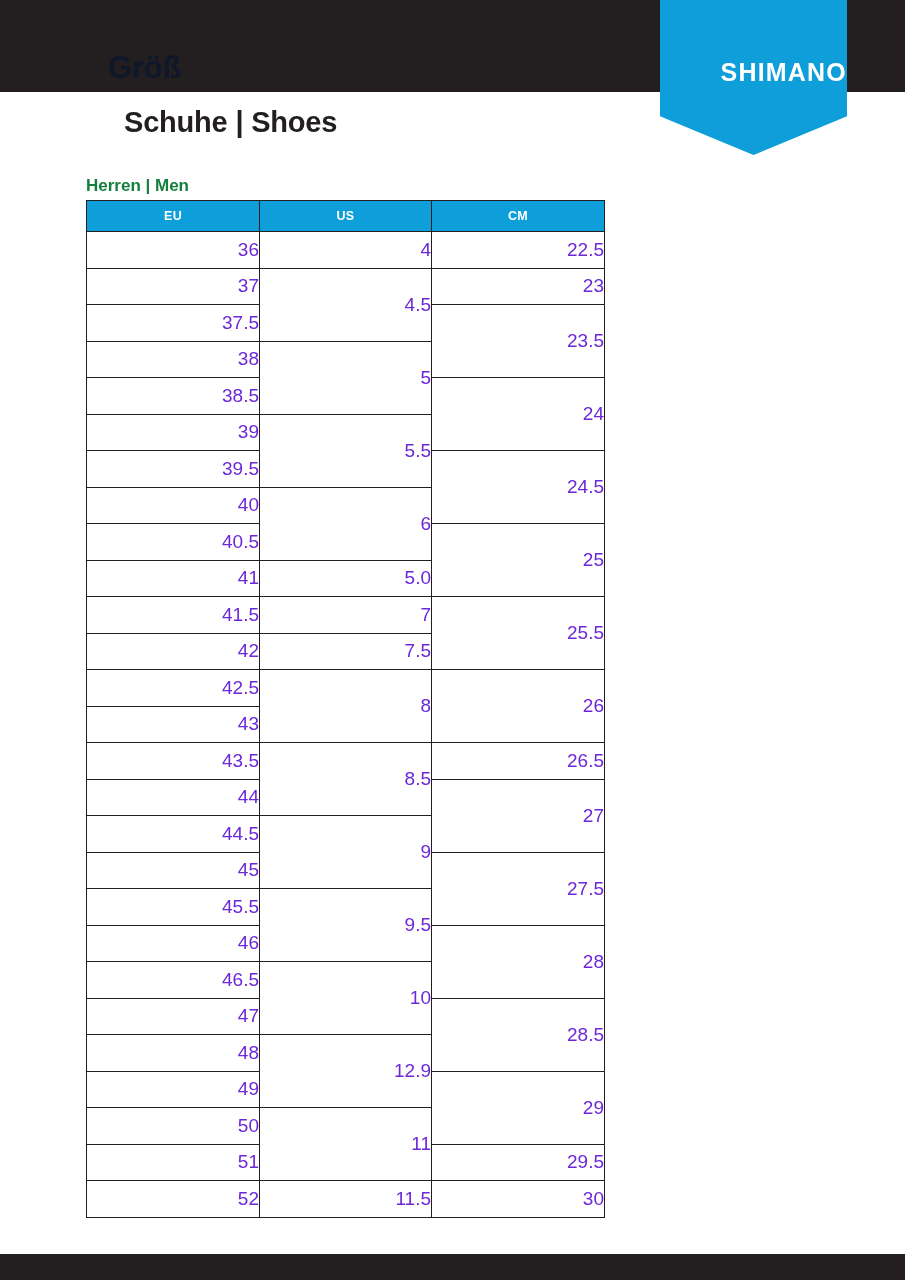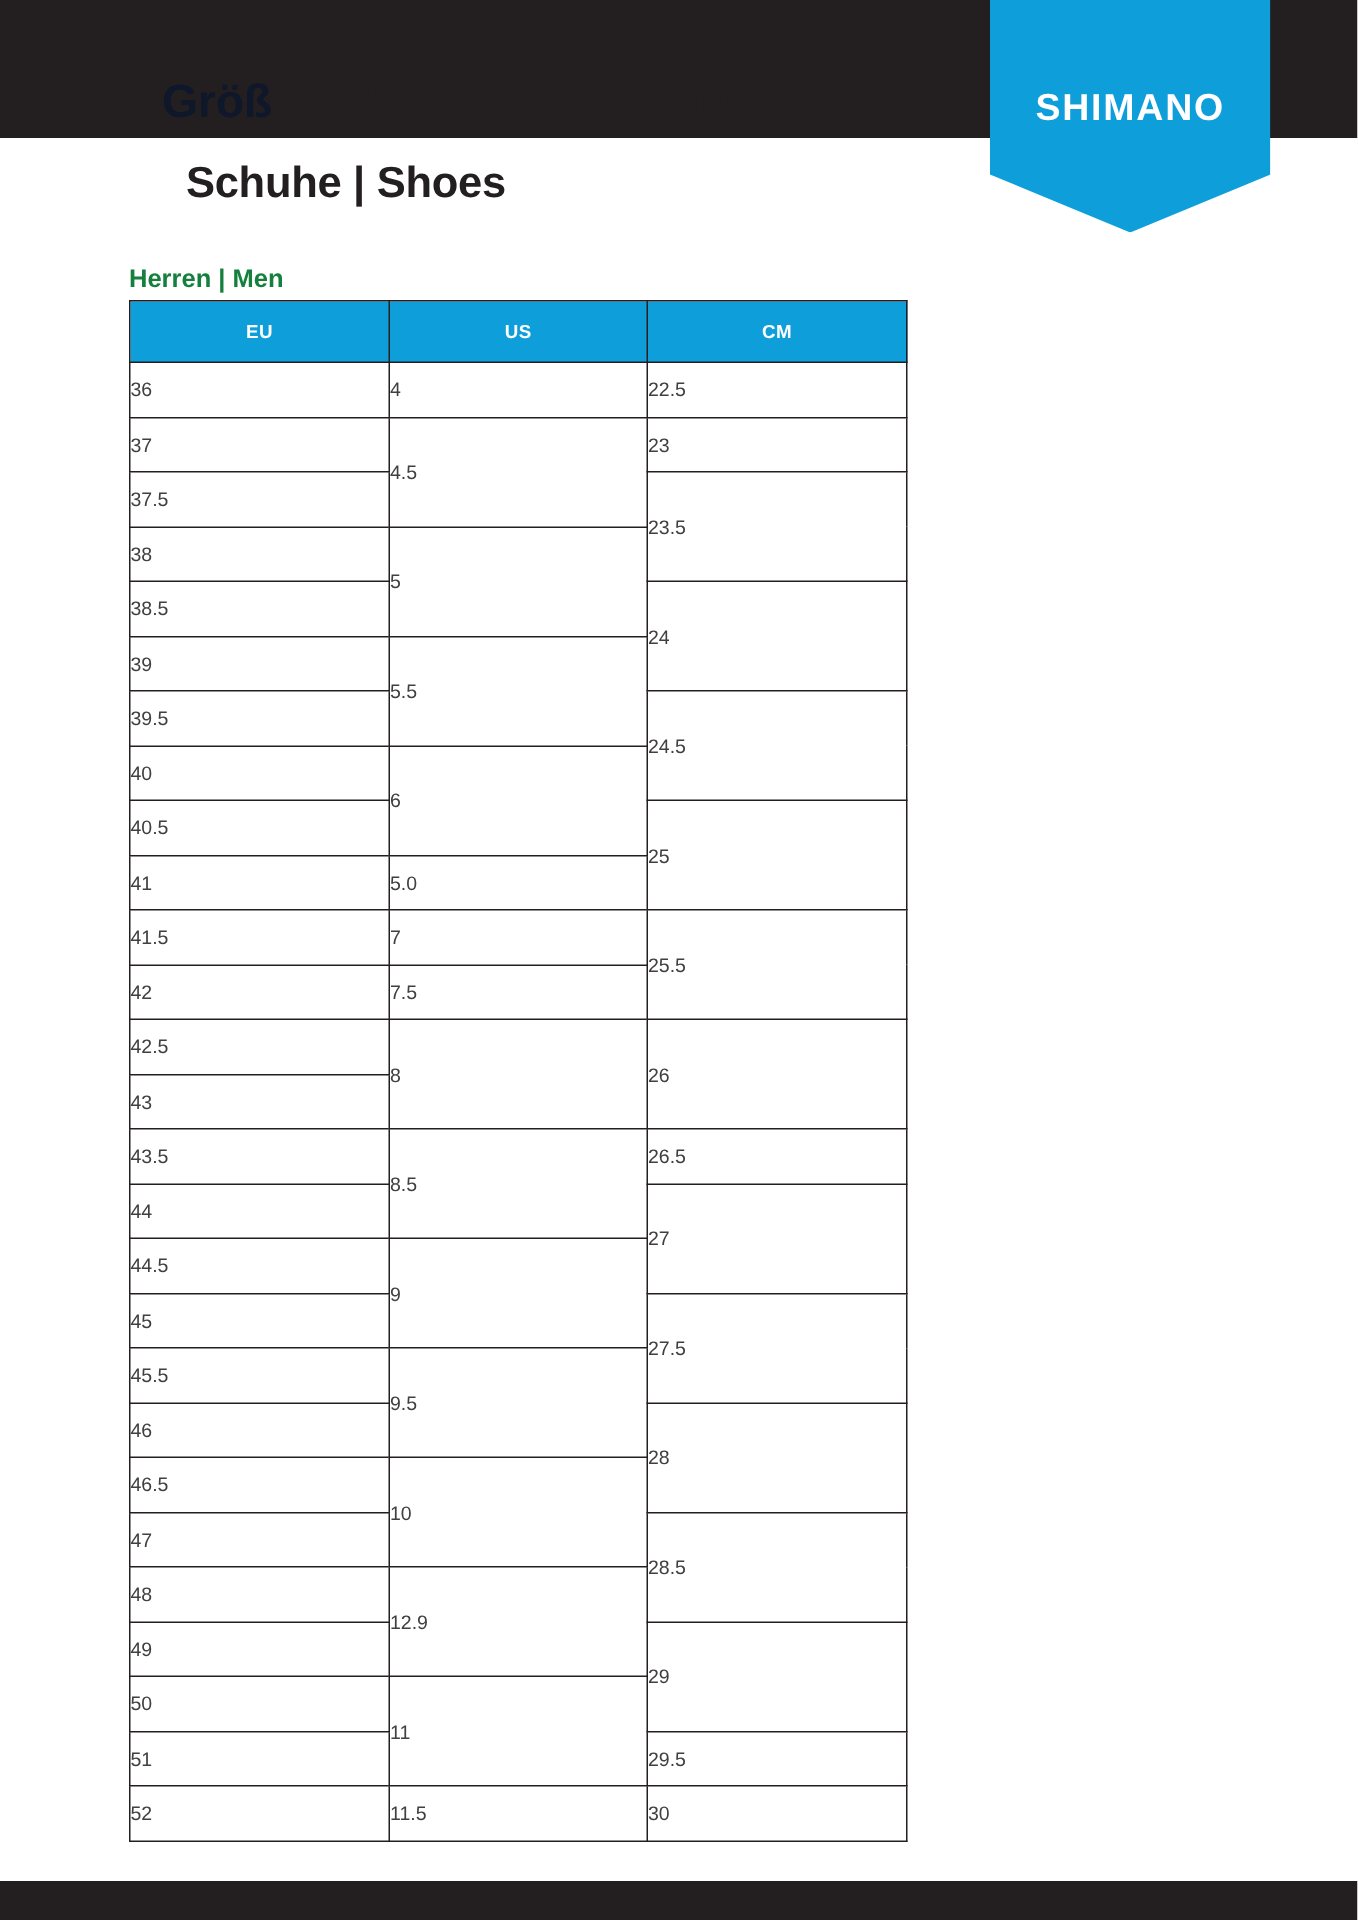--- a/index.html
+++ b/index.html
@@ -39,21 +39,21 @@
     height: 155px;
     background: #0e9fdb;
     clip-path: polygon(0 0, 100% 0, 100% 75%, 50% 100%, 0 75%);
     z-index: 5;
   }
   .brand-wordmark {
     position: absolute;
     top: 58px;
     left: 660px;
     width: 187px;
-    text-align: center;
+    text-align: right;
     color: #ffffff;
     font-size: 25px;
     font-weight: bold;
     letter-spacing: 1.2px;
     z-index: 6;
     font-family: "Liberation Sans", sans-serif;
   }
 
   
   .title-main {
@@ -103,31 +103,31 @@
   }
   table.size-chart col.c1 { width: 173px; }
   table.size-chart col.c2 { width: 172px; }
   table.size-chart col.c3 { width: 173px; }
 
   table.size-chart th {
     background: #0e9fdb;
     color: #ffffff;
     font-size: 12.5px;
     font-weight: bold;
-    height: 41px;
+    height: 31px;
     text-align: center;
     border: 1px solid #231f20;
     letter-spacing: 0.3px;
   }
   table.size-chart td {
     border: 1px solid #231f20;
-    text-align: left;
+    text-align: right;
     vertical-align: middle;
-    font-size: 13px;
-    color: #404040;
+    font-size: 19px;
+    color: #6d28d9;
     height: 36.5px;
     padding: 0;
     background: #ffffff;
   }
 </style>
 </head>
 <body>
 
 <div class="top-band"></div>
 

